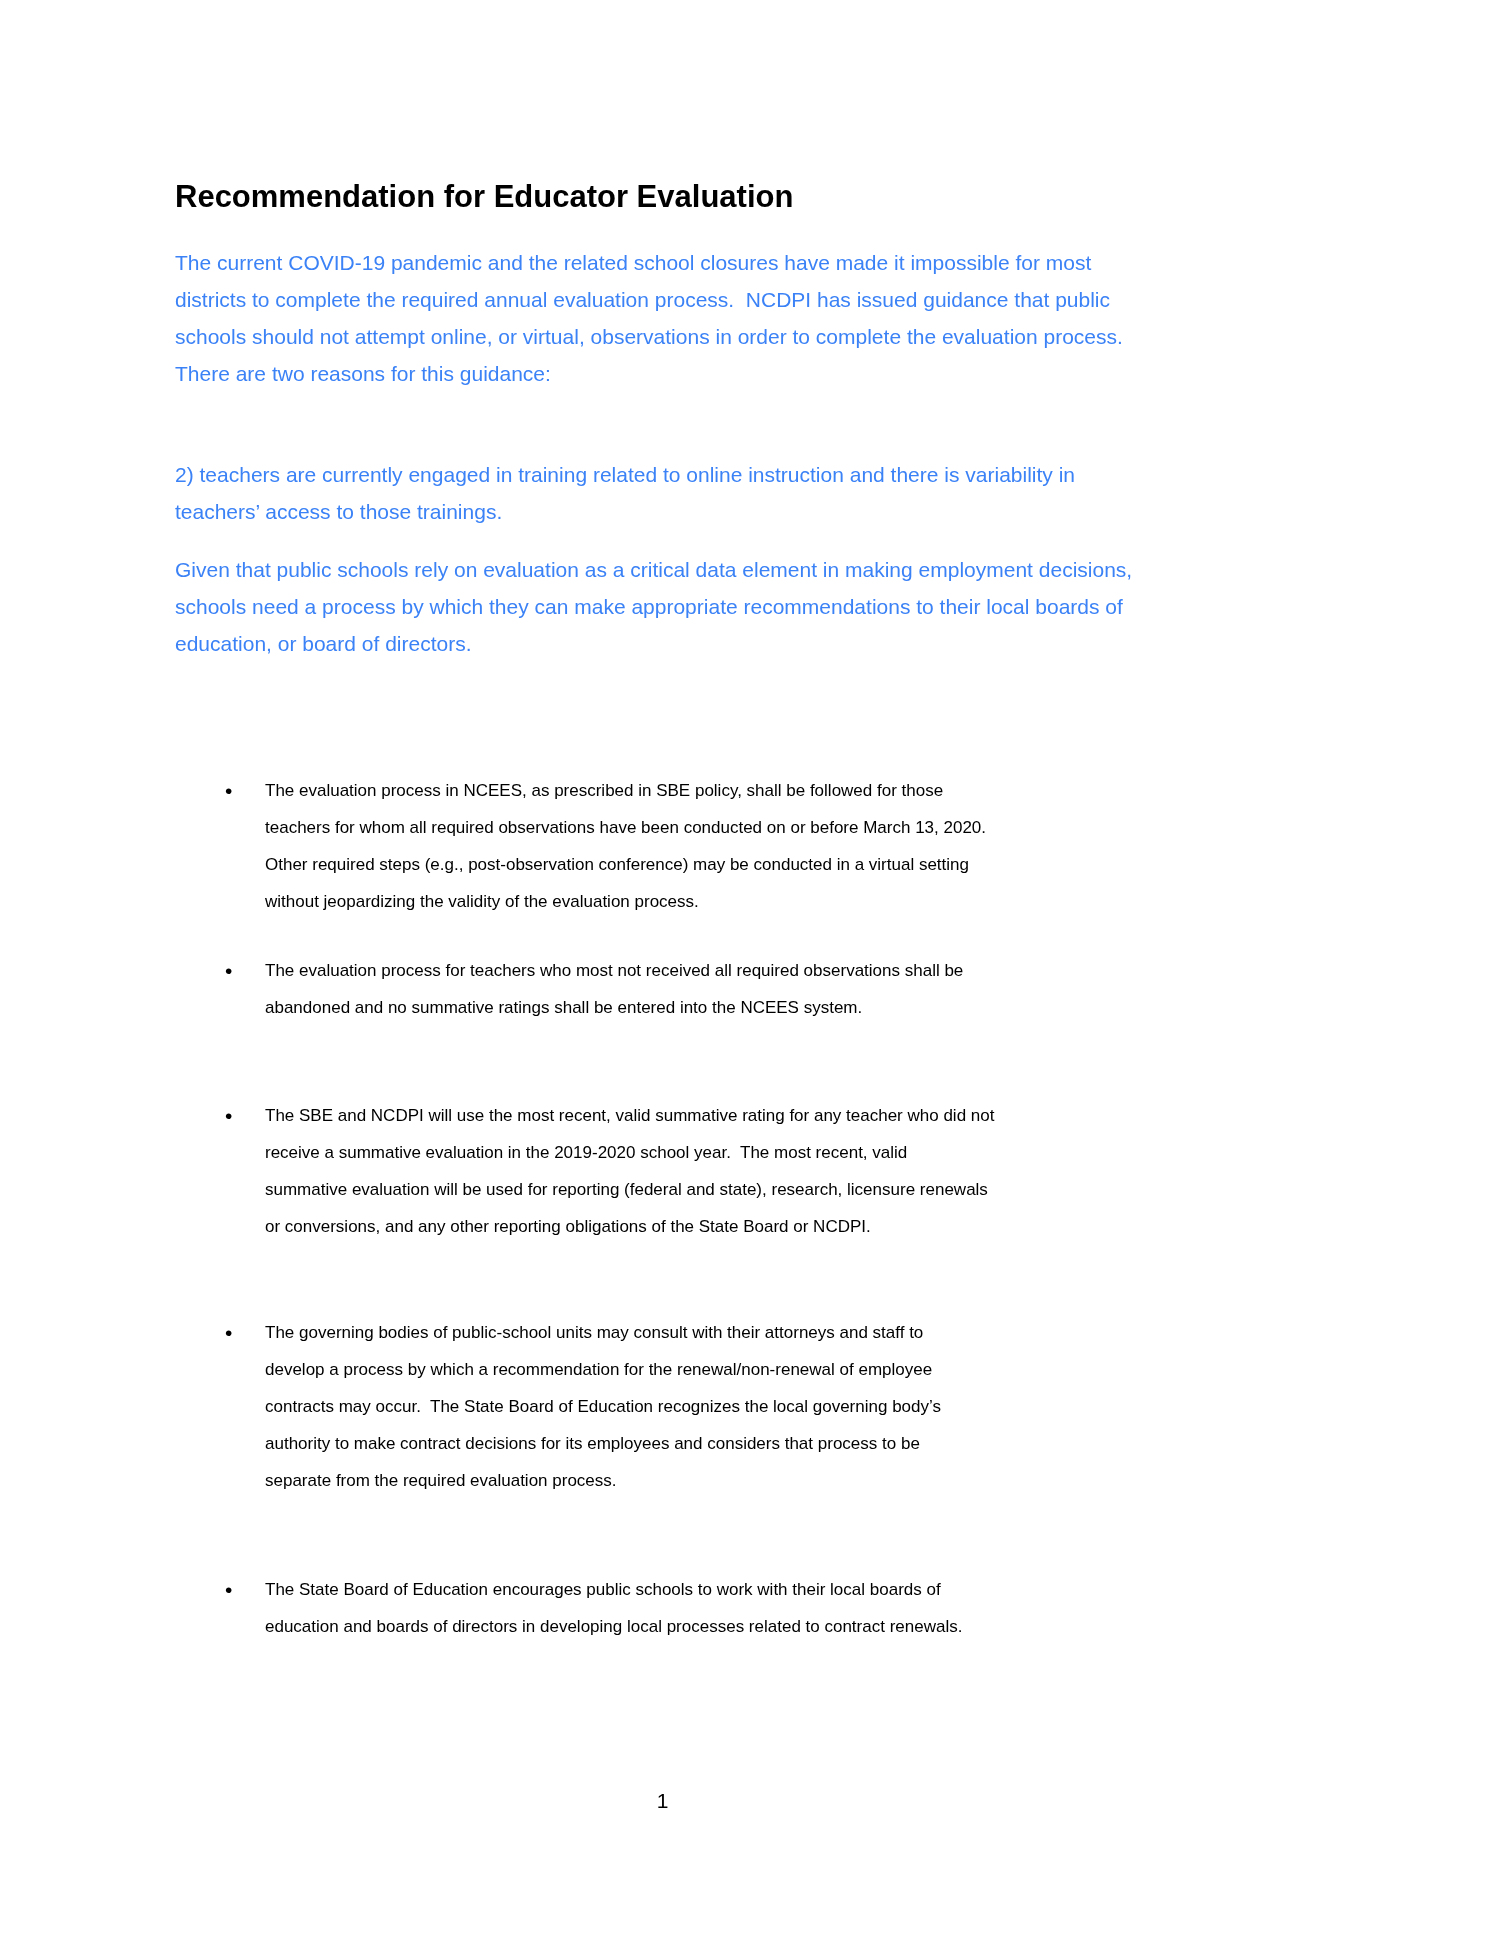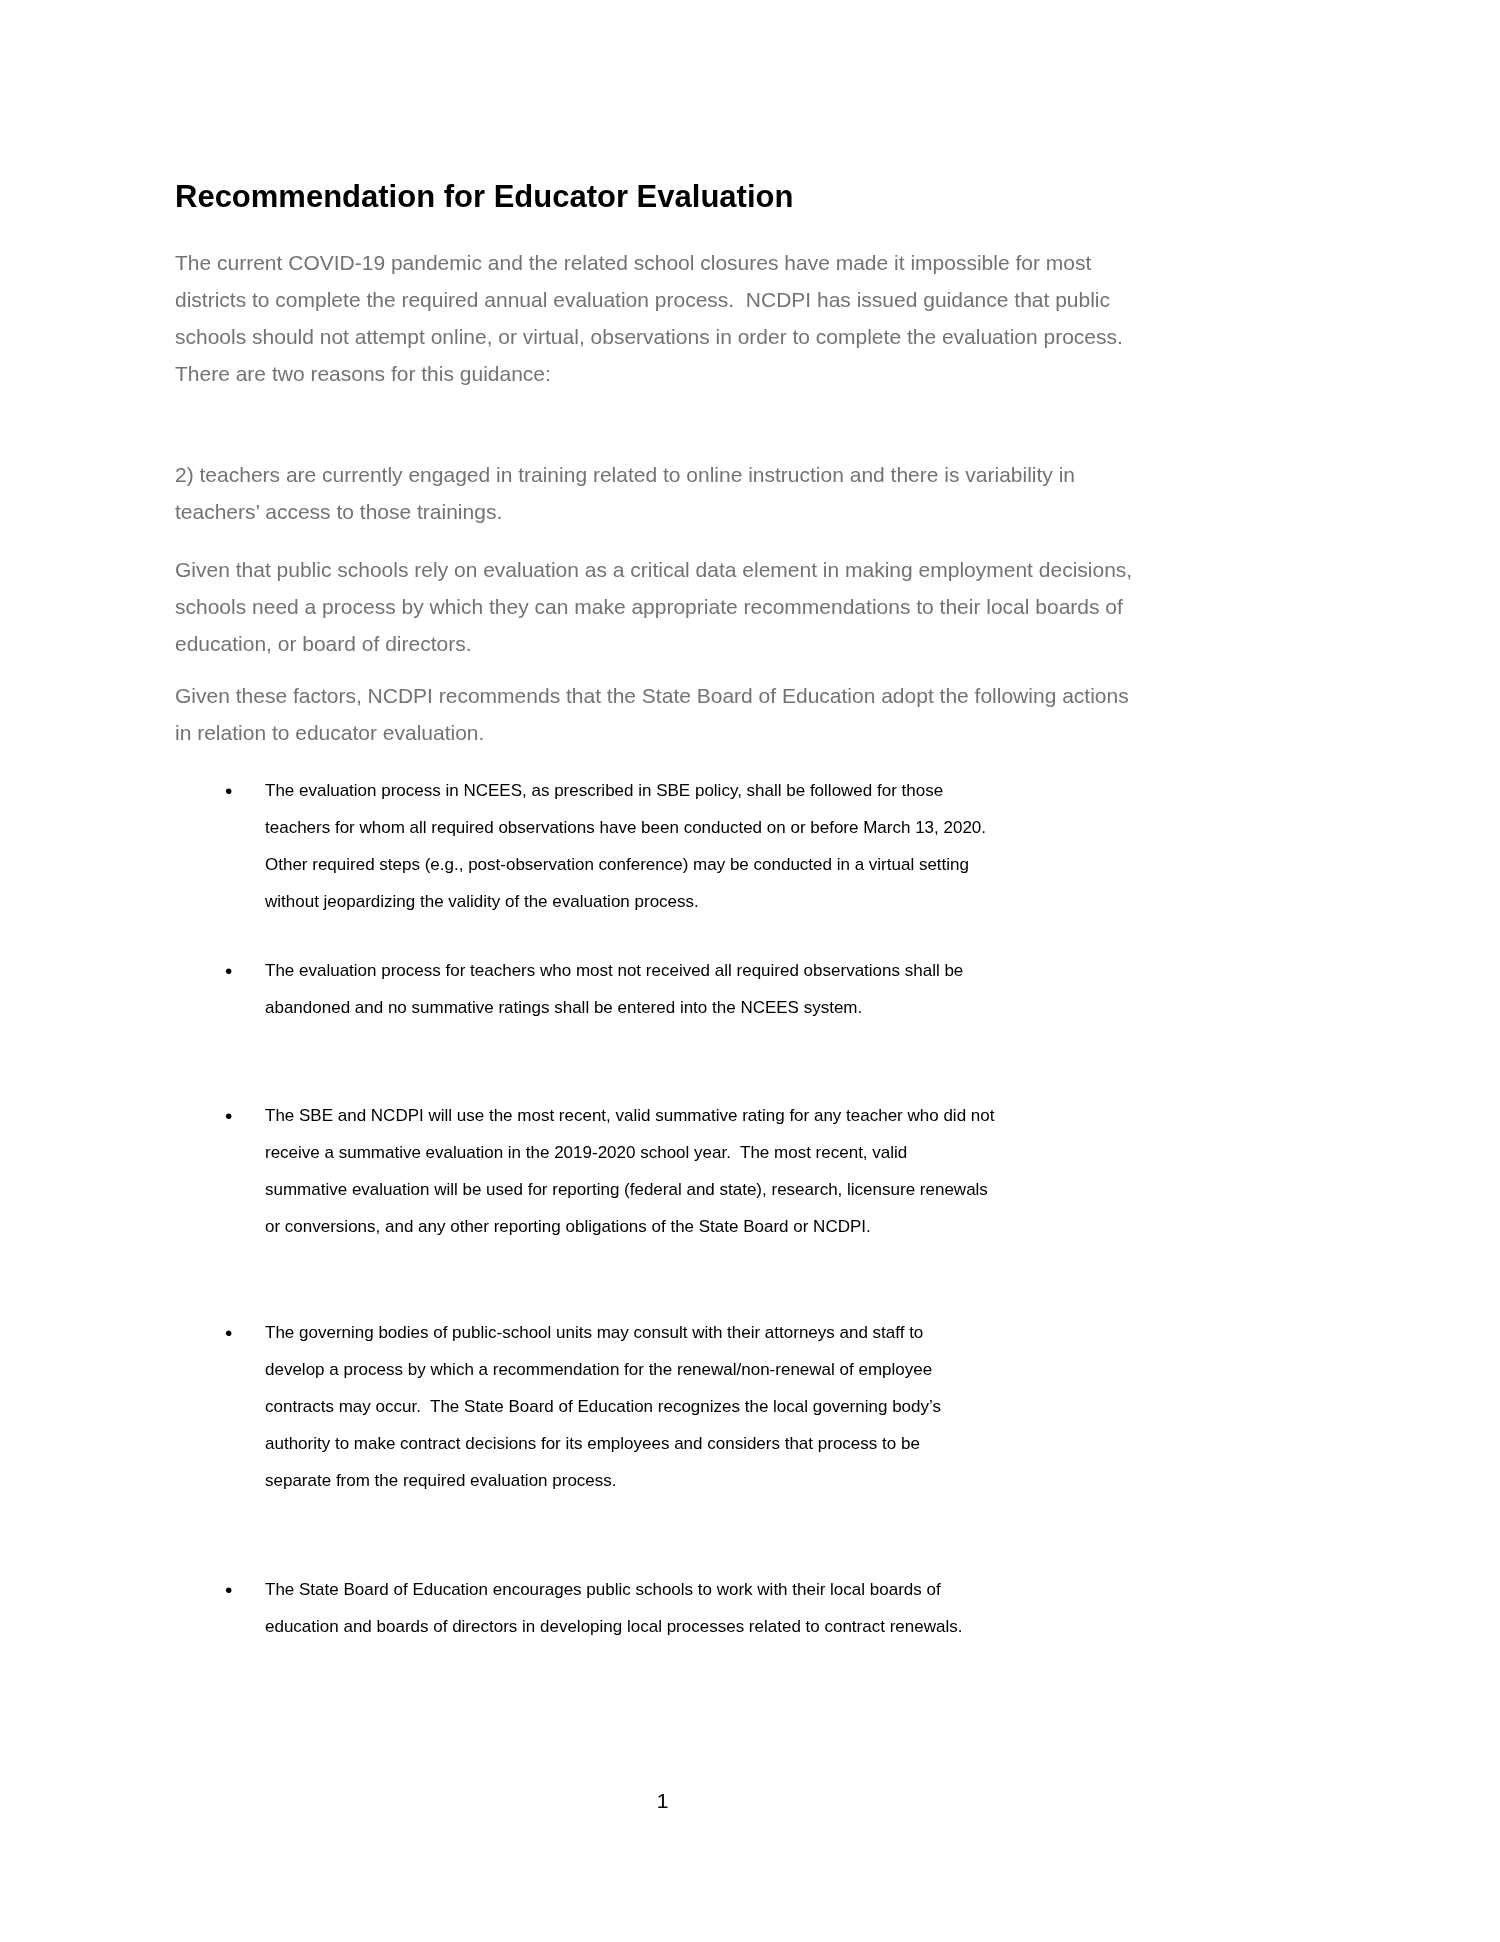--- a/index.html
+++ b/index.html
@@ -25,21 +25,21 @@
     line-height: 40px;
     white-space: pre;
     color: #000000;
   }
   .para {
     position: absolute;
     left: 175px;
     font-size: 21px;
     line-height: 37px;
     white-space: pre;
-    color: #737373;
+    color: #3b82f6;
   }
   .bullet-item {
     position: absolute;
     left: 225px;
     display: flex;
     align-items: flex-start;
   }
   .bullet-dot {
     width: 40px;
     flex: 0 0 40px;
@@ -76,22 +76,20 @@
 There are two reasons for this guidance:</div>
 
 
   <div class="para" style="top:456px">2) teachers are currently engaged in training related to online instruction and there is variability in
 teachers’ access to those trainings.</div>
 
   <div class="para" style="top:551px">Given that public schools rely on evaluation as a critical data element in making employment decisions,
 schools need a process by which they can make appropriate recommendations to their local boards of
 education, or board of directors.</div>
 
-  <div class="para" style="top:677px">Given these factors, NCDPI recommends that the State Board of Education adopt the following actions
-in relation to educator evaluation.</div>
 
   <div class="bullet-item" style="top:772px">
     <span class="bullet-dot">•</span>
     <div class="bullet-text">The evaluation process in NCEES, as prescribed in SBE policy, shall be followed for those
 teachers for whom all required observations have been conducted on or before March 13, 2020.
 Other required steps (e.g., post-observation conference) may be conducted in a virtual setting
 without jeopardizing the validity of the evaluation process.</div>
   </div>
 
   <div class="bullet-item" style="top:952px">

